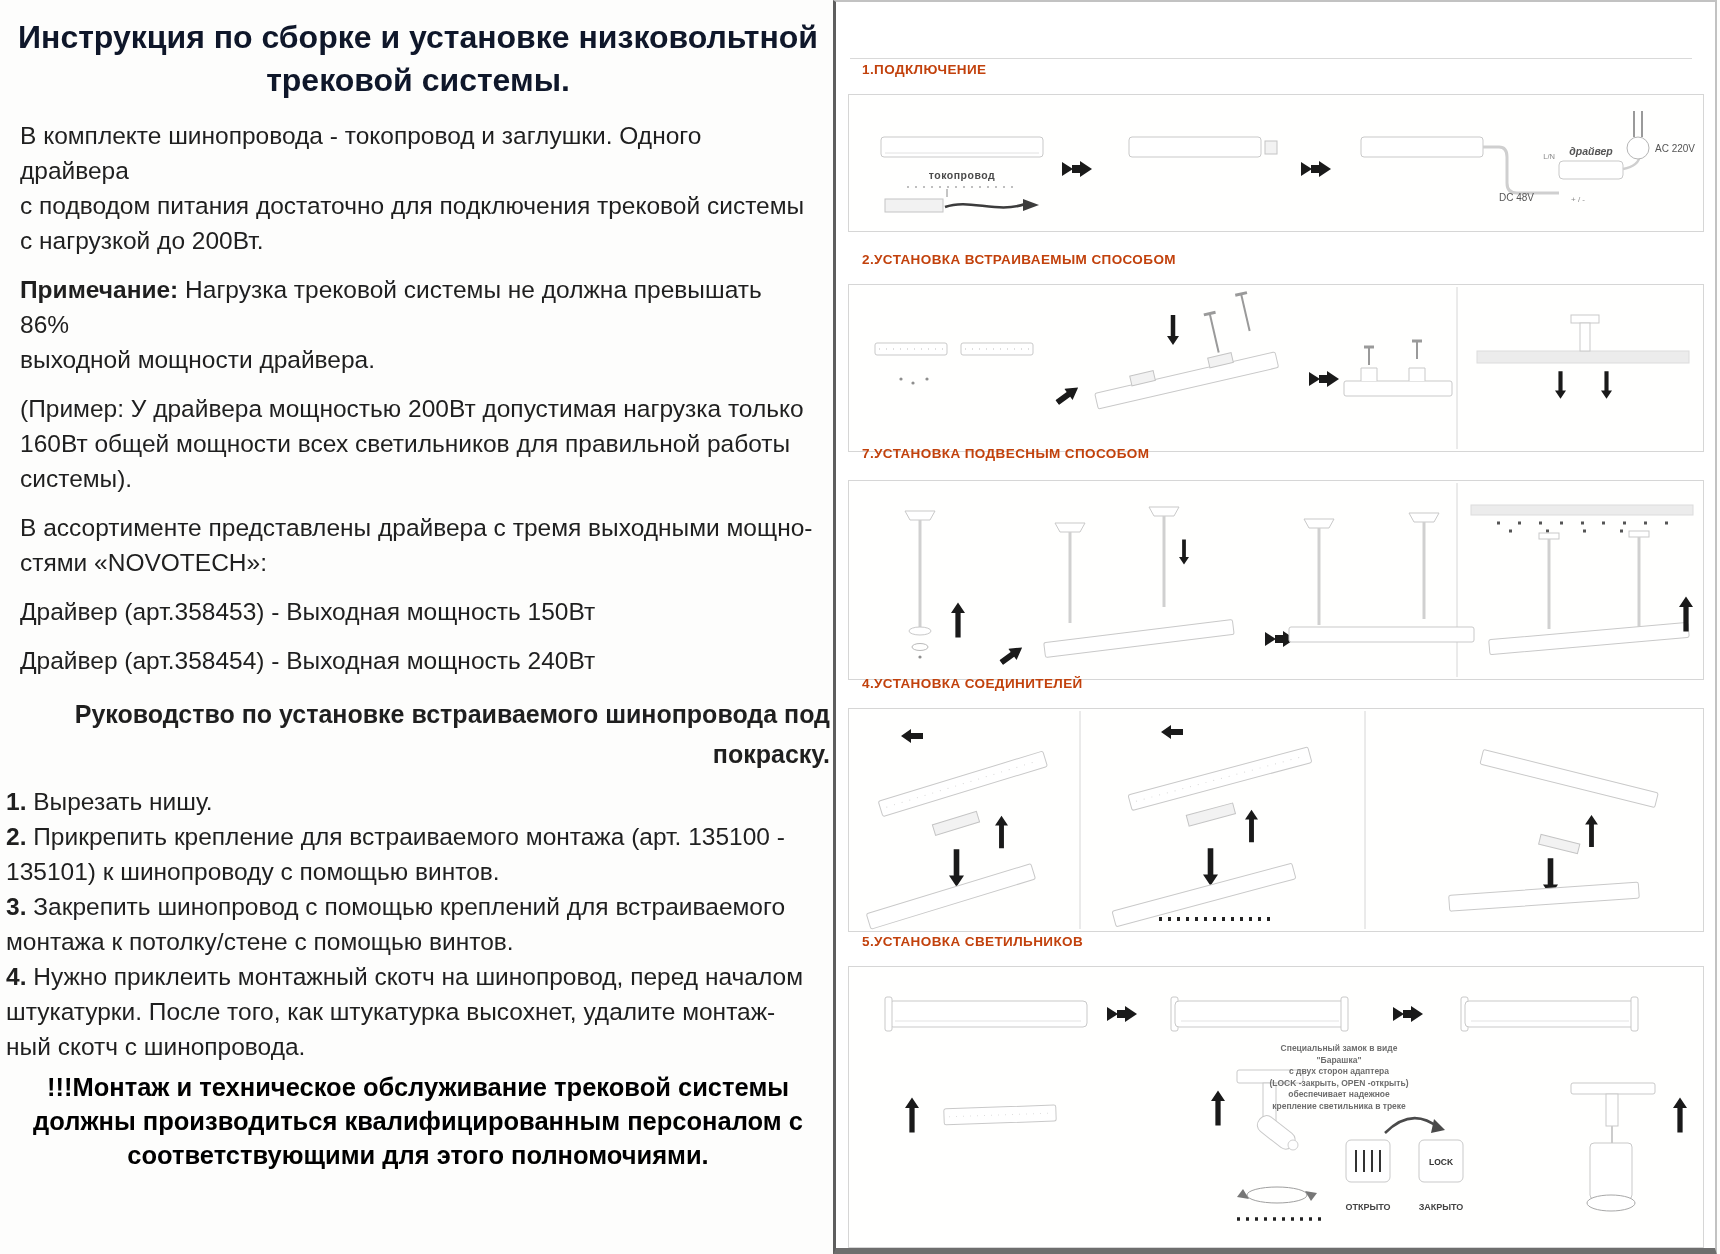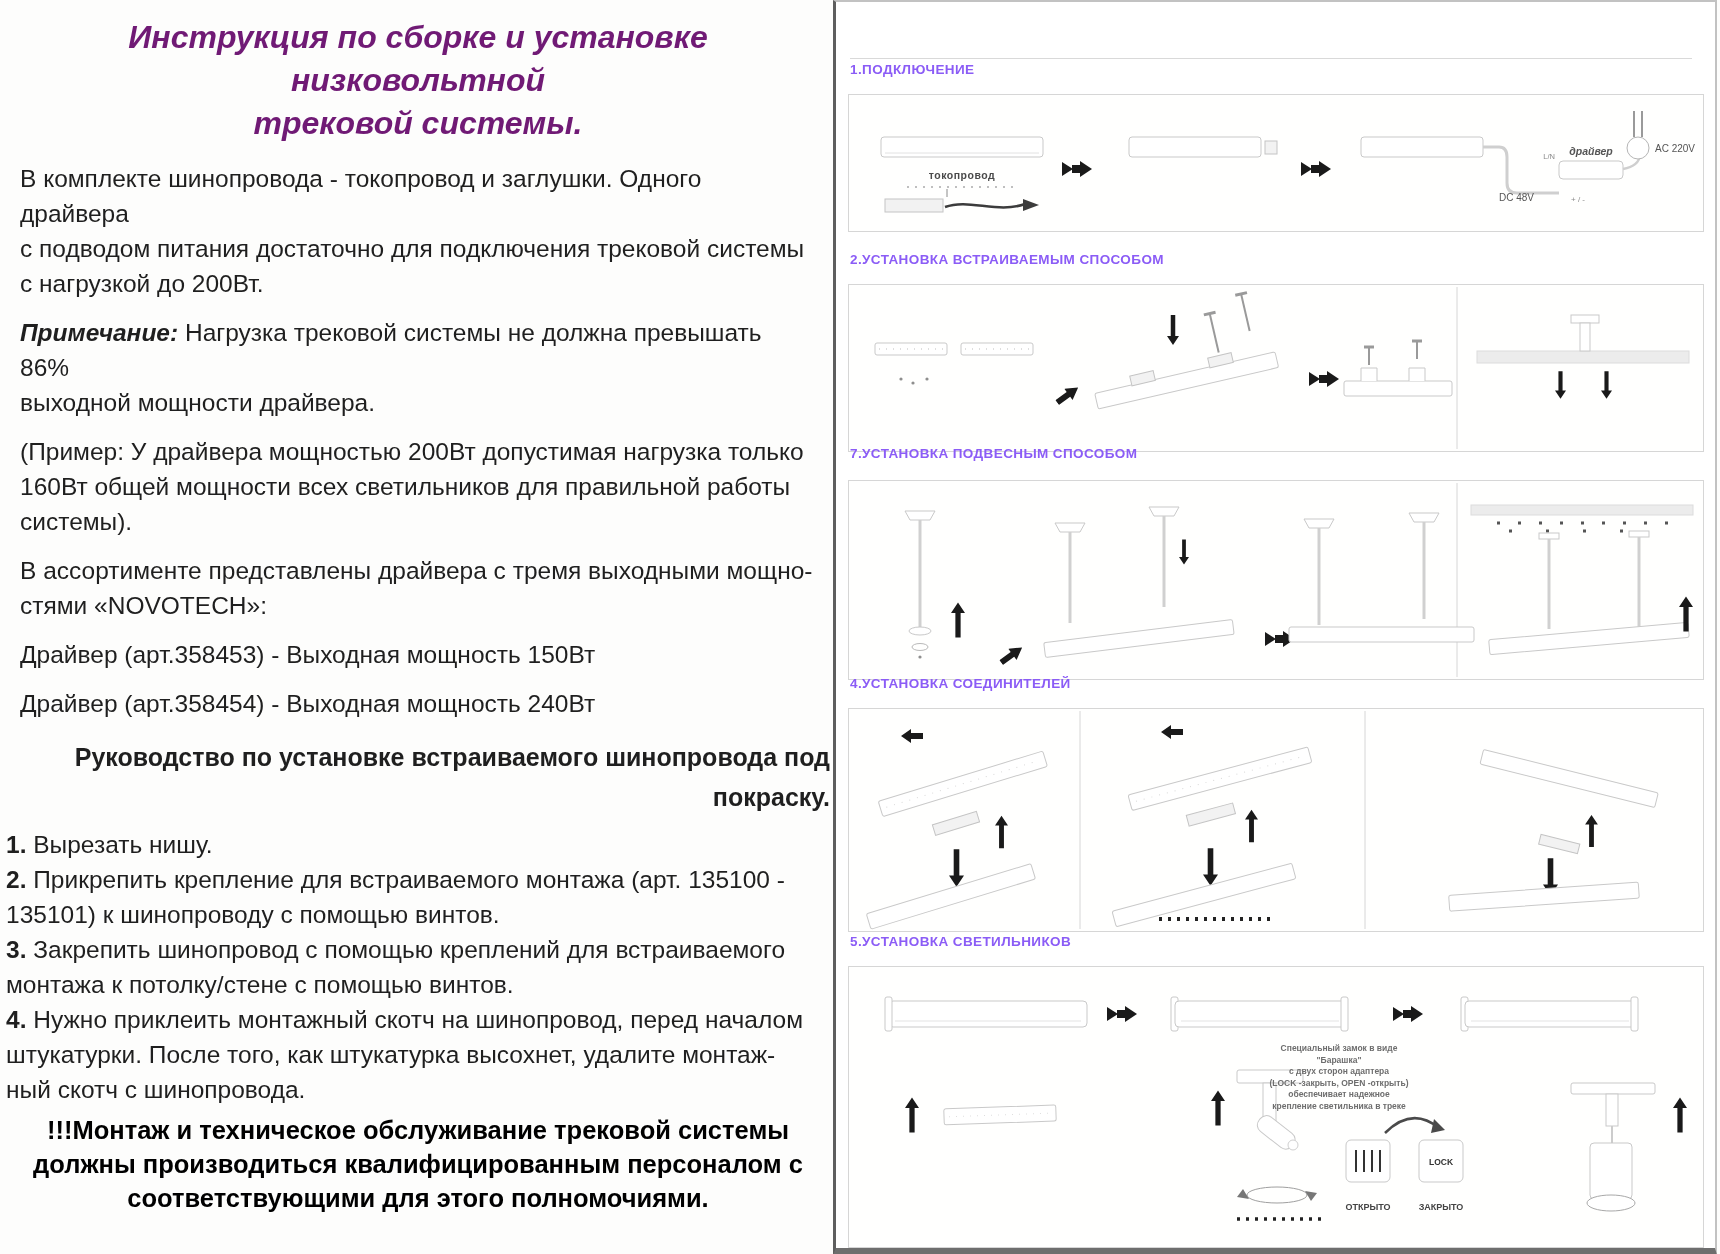--- a/index.html
+++ b/index.html
@@ -1,36 +1,36 @@
 <!DOCTYPE html>
 <html><head>
 <meta charset="utf-8">
 <style>
   html,body{margin:0;padding:0;background:#ffffff;}
   .page{position:relative;width:1720px;height:1254px;background:#fdfdfc;overflow:hidden;
         font-family:"Liberation Sans","DejaVu Sans",sans-serif;color:#1f1f1f;}
   
   .left-col{position:absolute;left:6px;top:16px;width:824px;}
-  .doc-title{font-size:32px;line-height:43px;font-weight:bold;font-style:italic;
-             text-align:center;margin:0 0 16px 0;white-space:pre-line;color:#701a75;}
+  .doc-title{font-size:32px;line-height:43px;font-weight:bold;
+             text-align:center;margin:0 0 16px 0;white-space:pre-line;color:#0f172a;}
   .body-p{font-size:24.5px;line-height:35px;margin:14px;white-space:pre-line;}
-  .lead-bi{font-weight:bold;font-style:italic;}
+  .lead-bi{font-weight:bold;}
   .guide-title{font-size:25px;line-height:40px;font-weight:bold;text-align:right;
                margin:16px 0 10px 0;white-space:pre-line;}
   .step{font-size:24.5px;line-height:35px;margin:0;white-space:pre-line;}
   .step b{font-weight:bold;}
   .warning{font-size:25.5px;line-height:34px;font-weight:bold;text-align:center;
            margin:6px 0 0 0;white-space:pre-line;color:#000000;}
   
   .panel{position:absolute;left:833px;top:0;width:879px;height:1246px;background:#ffffff;
          border-top:2px solid #c2c2c2;border-right:2px solid #c2c2c2;
          border-left:3px solid #5e5e5e;border-bottom:7px solid #6e6e6e;}
   .panel-toprule{position:absolute;left:14px;top:56px;width:842px;height:1px;background:#d9d9d9;}
-  .sec-title{position:absolute;left:14px;font-size:13.5px;font-weight:700;letter-spacing:.4px;
-             color:#8b5cf6;white-space:nowrap;}
+  .sec-title{position:absolute;left:26px;font-size:13.5px;font-weight:700;letter-spacing:.4px;
+             color:#c2410c;white-space:nowrap;}
   .sec-box{position:absolute;left:12px;width:854px;background:#fffffe;border:1px solid #d6d6d6;}
   .sec-box svg{display:block;}
   svg text{font-family:"Liberation Sans","DejaVu Sans",sans-serif;}
   .note-block{position:absolute;left:420px;top:76px;width:140px;font-size:8.5px;line-height:11.5px;
               color:#6e6e6e;text-align:center;white-space:pre-line;font-weight:600;}
   .lg{stroke:#c9c9c9;fill:#ffffff;}
   .lgf{stroke:#dcdcdc;fill:#ececec;}
   .soft{stroke:#c4c4c4;fill:#f2f2f2;}
   .wire{stroke:#cfcfcf;fill:none;}
   .divline{stroke:#d6d6d6;}

